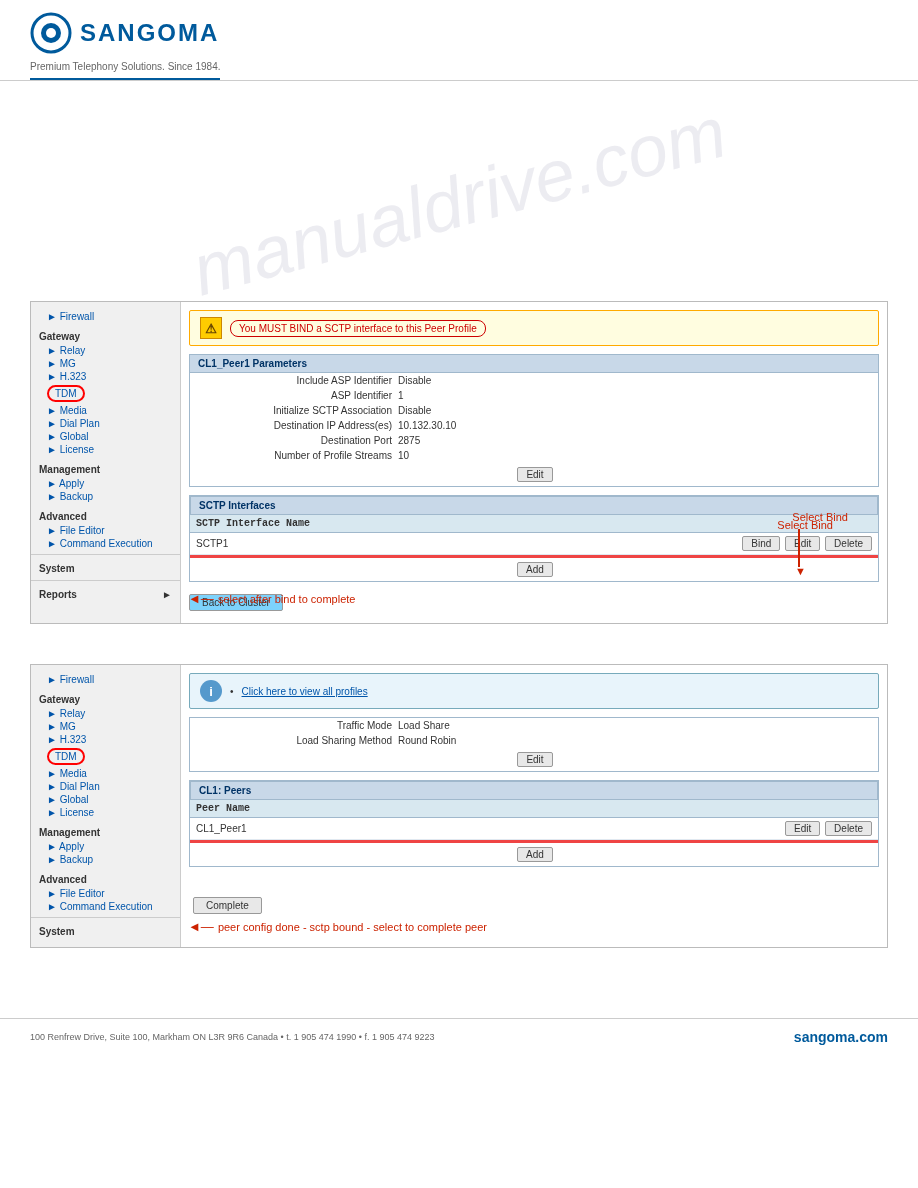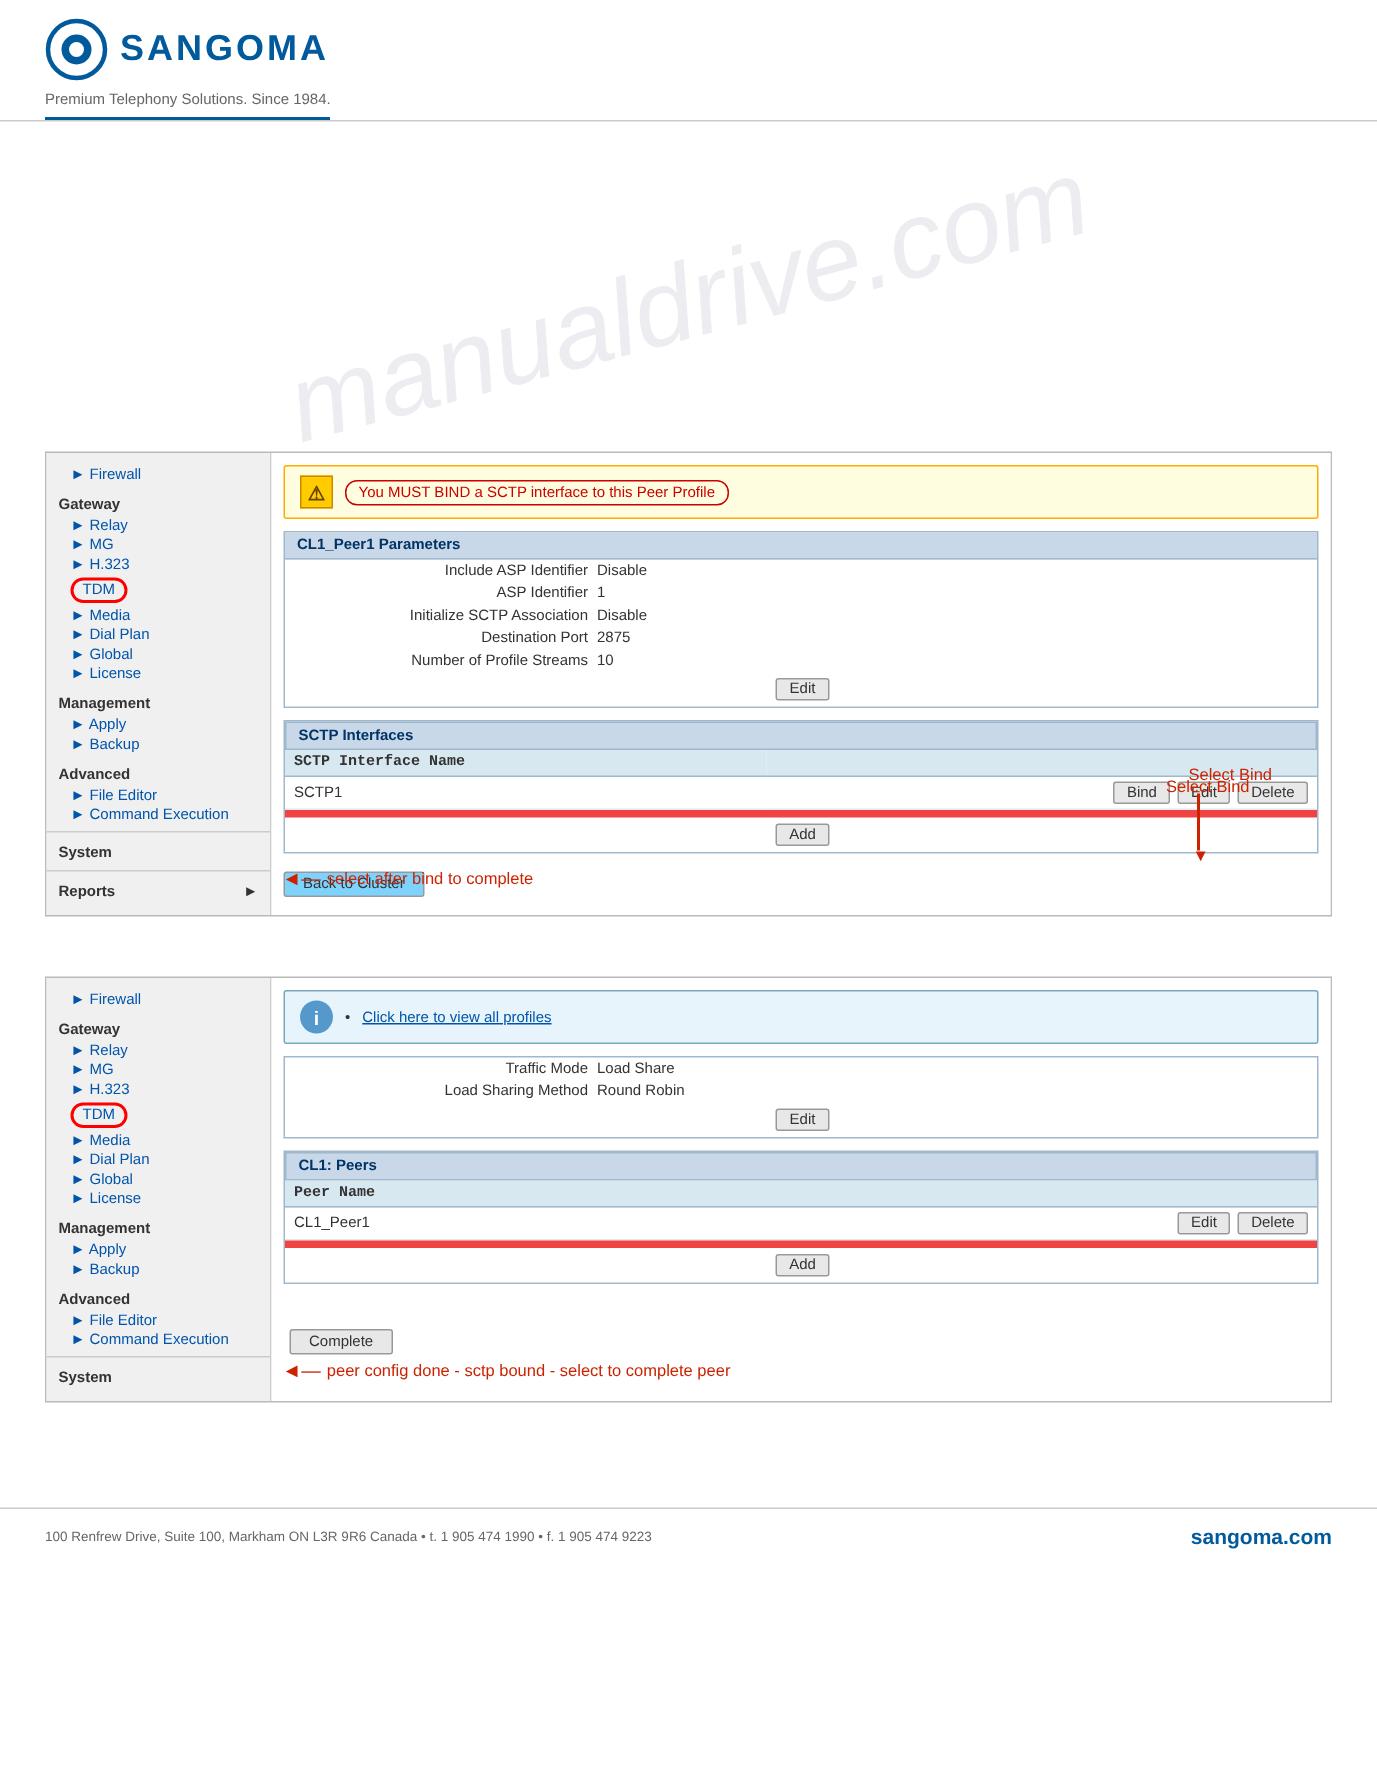--- a/index.html
+++ b/index.html
@@ -51,21 +51,21 @@
     .data-label { text-align: right; width: 200px; color: #333; padding-right: 6px; }
     .data-value { color: #333; }
     .edit-btn-row { text-align: center; padding: 4px; }
 
     
     .sctp-section { border: 1px solid #a0b8cc; margin-bottom: 8px; }
     .sctp-table { width: 100%; border-collapse: collapse; }
     .sctp-table th { background: #d8e8f0; padding: 3px 6px; text-align: left; font-size: 10px; border-bottom: 1px solid #a0b8cc; font-family: Liberation Mono, monospace; }
     .sctp-table td { padding: 3px 6px; font-size: 10px; border-bottom: 1px solid #e0e8f0; }
     .btn { display: inline-block; padding: 1px 8px; font-size: 10px; border: 1px solid #999; background: #e8e8e8; cursor: pointer; border-radius: 2px; color: #333; margin-left: 2px; }
-    .add-btn-row { text-align: center; padding: 4px; border-top: 5px solid #ef4444; }
+    .add-btn-row { text-align: center; padding: 4px; border-top: 3px solid #ef4444; }
 
     
     .footer { border-top: 1px solid #ccc; padding: 10px 30px; display: flex; justify-content: space-between; align-items: center; font-size: 9px; color: #666; margin-top: 10px; }
     .footer-brand { color: #005a9c; font-size: 14px; font-weight: bold; }
 
     
     .panel-wrapper { position: relative; margin-bottom: 40px; }
 
     .cluster-section { border: 1px solid #a0b8cc; margin-bottom: 8px; }
     .peers-section { border: 1px solid #a0b8cc; margin-bottom: 24px; }
@@ -141,20 +141,24 @@
             </div>
             <div class="data-row">
               <span class="data-label">ASP Identifier</span>
               <span class="data-value">1</span>
             </div>
             <div class="data-row">
               <span class="data-label">Initialize SCTP Association</span>
               <span class="data-value">Disable</span>
             </div>
             <div class="data-row">
+              <span class="data-label">Destination IP Address(es)</span>
+              <span class="data-value">10.132.30.10</span>
+            </div>
+            <div class="data-row">
               <span class="data-label">Destination Port</span>
               <span class="data-value">2875</span>
             </div>
             <div class="data-row">
               <span class="data-label">Number of Profile Streams</span>
               <span class="data-value">10</span>
             </div>
             <div class="edit-btn-row">
               <button class="btn">Edit</button>
             </div>

